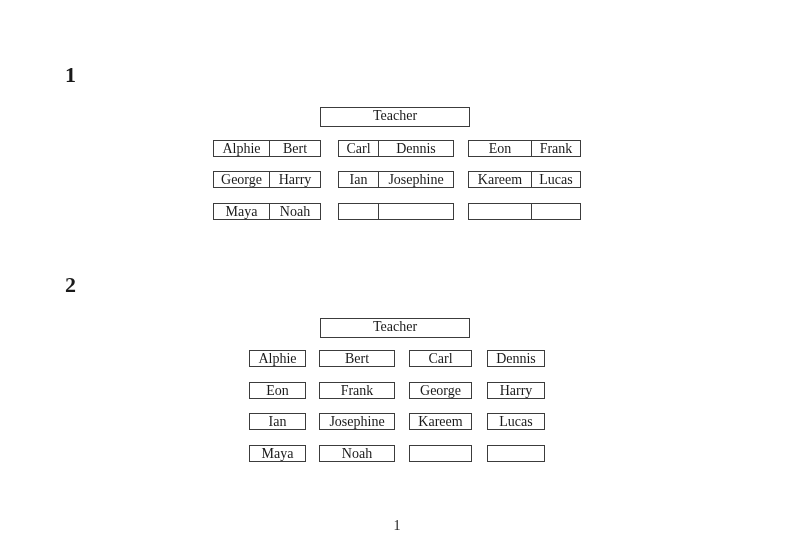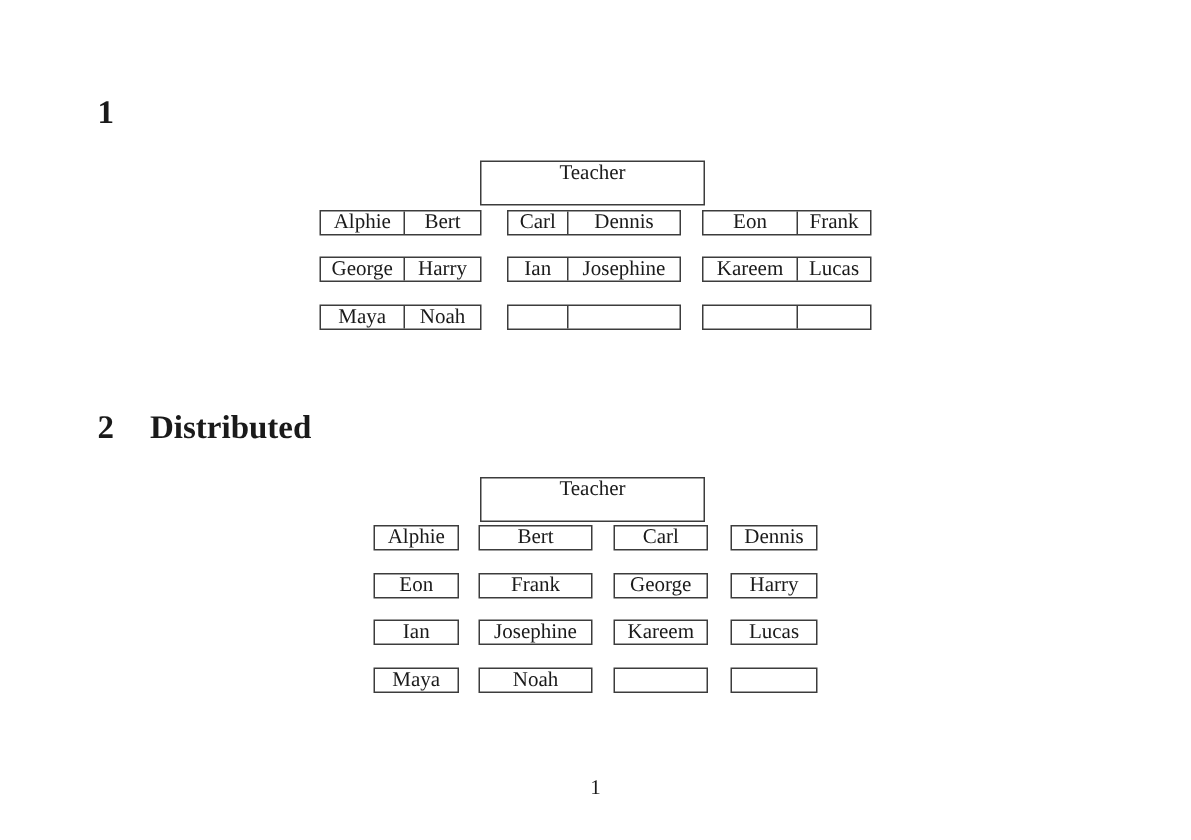--- a/index.html
+++ b/index.html
@@ -17,21 +17,21 @@
   }
   .sec-num,.sec-title{
     position:absolute;
     font-weight:bold;
     font-size:22px;
     line-height:26px;
     white-space:nowrap;
   }
   .teacher{
     position:absolute;
-    left:320px;width:150px;height:30px;
+    left:320px;width:150px;height:20px;
     border:1px solid var(--line);
     box-sizing:border-box;
     text-align:center;
     font-size:14px;line-height:15px;
     background:#fff;
     font-family:Liberation Serif, serif;
   }
   .desk{
     position:absolute;
     height:17px;
@@ -109,21 +109,20 @@
   <div class="desk" style="left:338px;top:203px;width:116px">
     <div class="seat seat-l" style="width:40px"></div>
     <div class="seat seat-r"></div>
   </div>
   <div class="desk" style="left:468px;top:203px;width:113px">
     <div class="seat seat-l" style="width:63px"></div>
     <div class="seat seat-r"></div>
   </div>
 
   <span class="sec-num" style="left:65px;top:272px">2</span>
-  <span class="sec-title" style="left:100px;top:272px">Distributed</span>
 
   <div class="teacher" style="top:318px">Teacher</div>
 
   <div class="sbox" style="left:249px;top:350px;width:57px">Alphie</div>
   <div class="sbox" style="left:319px;top:350px;width:76px">Bert</div>
   <div class="sbox" style="left:409px;top:350px;width:63px">Carl</div>
   <div class="sbox" style="left:487px;top:350px;width:58px">Dennis</div>
 
   <div class="sbox" style="left:249px;top:382px;width:57px">Eon</div>
   <div class="sbox" style="left:319px;top:382px;width:76px">Frank</div>

